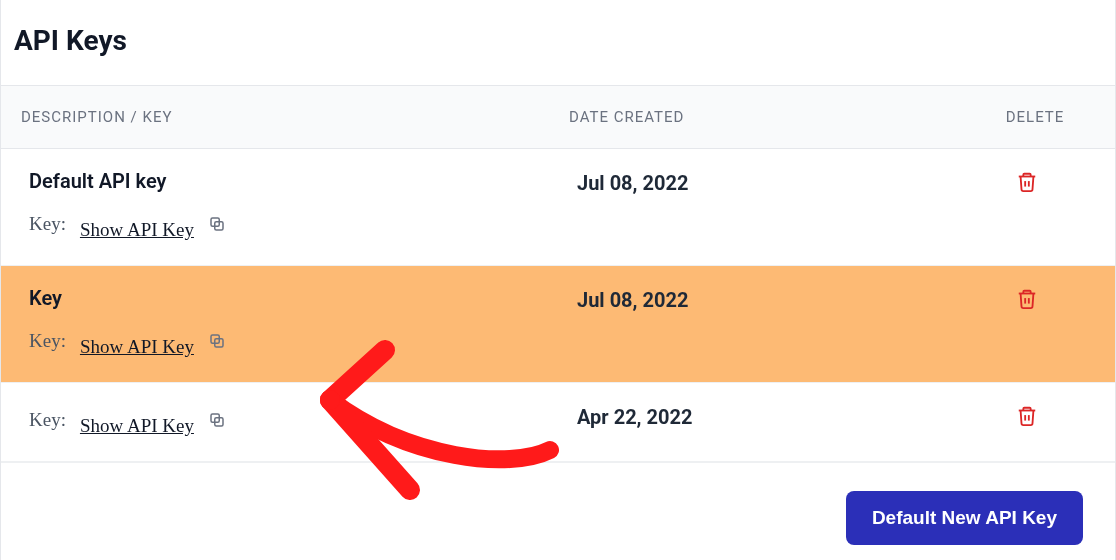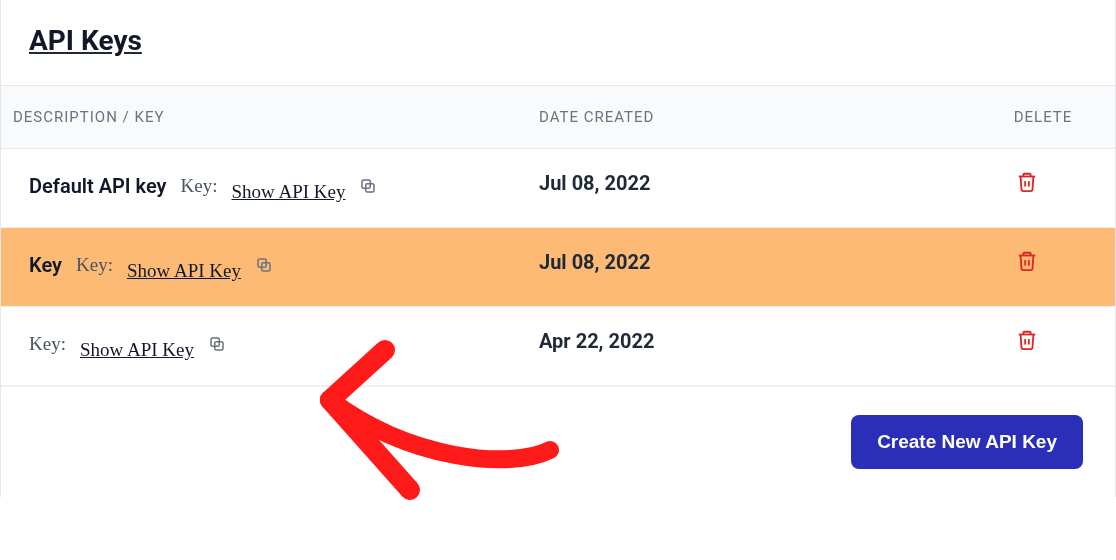--- a/index.html
+++ b/index.html
@@ -12,53 +12,51 @@
     overflow: hidden;
     position: relative;
   }
   .container {
     width: 100%;
     border-left: 1px solid #e5e7eb;
     border-right: 1px solid #e5e7eb;
     background: #ffffff;
   }
   .header {
-    padding: 24px 28px 28px 28px;
+    padding: 24px 28px 28px 13px;
     border-bottom: 1px solid #e5e7eb;
-    text-decoration: underline;
   }
   .header h1 {
     font-size: 28px;
     font-weight: 700;
     color: #111827;
   }
   .table-head {
     display: flex;
     align-items: center;
-    padding: 22px 12px;
+    padding: 22px 20px;
     background: #f9fafb;
     border-bottom: 1px solid #e5e7eb;
     font-size: 15px;
     letter-spacing: 1px;
     color: #6b7280;
-    gap: 16px;
   }
   .col-desc { flex: 0 0 510px; }
-  .col-date { flex: 1 1 auto; }
+  .col-date { flex: 1 1 auto; margin-left: 38px; }
   .col-del  { flex: 0 0 120px; text-align: center; }
   .row {
     display: flex;
     align-items: flex-start;
     padding: 20px 28px 24px 28px;
     border-bottom: 1px solid #eef0f2;
   }
   .row.alt {
     background: #fdba74;
   }
-  .row .col-desc { display: flex; flex-direction: row; gap: 14px; }
+  .row .col-desc { display: flex; flex-direction: column; gap: 14px; }
   .row-title {
     font-size: 20px;
     font-weight: 600;
     color: #111827;
     display: flex;
     align-items: center;
     gap: 10px;
   }
   .key-line {
     display: flex;
@@ -206,21 +204,21 @@
         <path d="M3 6h18"></path>
           <path d="M8 6V4a1 1 0 0 1 1-1h6a1 1 0 0 1 1 1v2"></path>
         <path d="M19 6l-1 14a2 2 0 0 1-2 2H8a2 2 0 0 1-2-2L5 6"></path>
         <path d="M10 11v6"></path>
           <path d="M14 11v6"></path>
       </svg>
     </div>
   </div>
 
   <div class="footer">
-    <button class="create-btn">Create New API Key</button>
+    <button class="create-btn">Default New API Key</button>
   </div>
 </div>
 
 <svg class="arrow-annotation" viewBox="0 0 300 180">
   <path d="M260 130 C 220 150, 120 140, 40 80" stroke="#ff1a1a" stroke-width="18" fill="none" stroke-linecap="round"></path>
   <path d="M40 80 L 95 30" stroke="#ff1a1a" stroke-width="20" fill="none" stroke-linecap="round"></path>
   <path d="M40 80 L 120 170" stroke="#ff1a1a" stroke-width="20" fill="none" stroke-linecap="round"></path>
   <circle cx="40" cy="80" r="10" fill="#ff1a1a"></circle>
 </svg>
 

